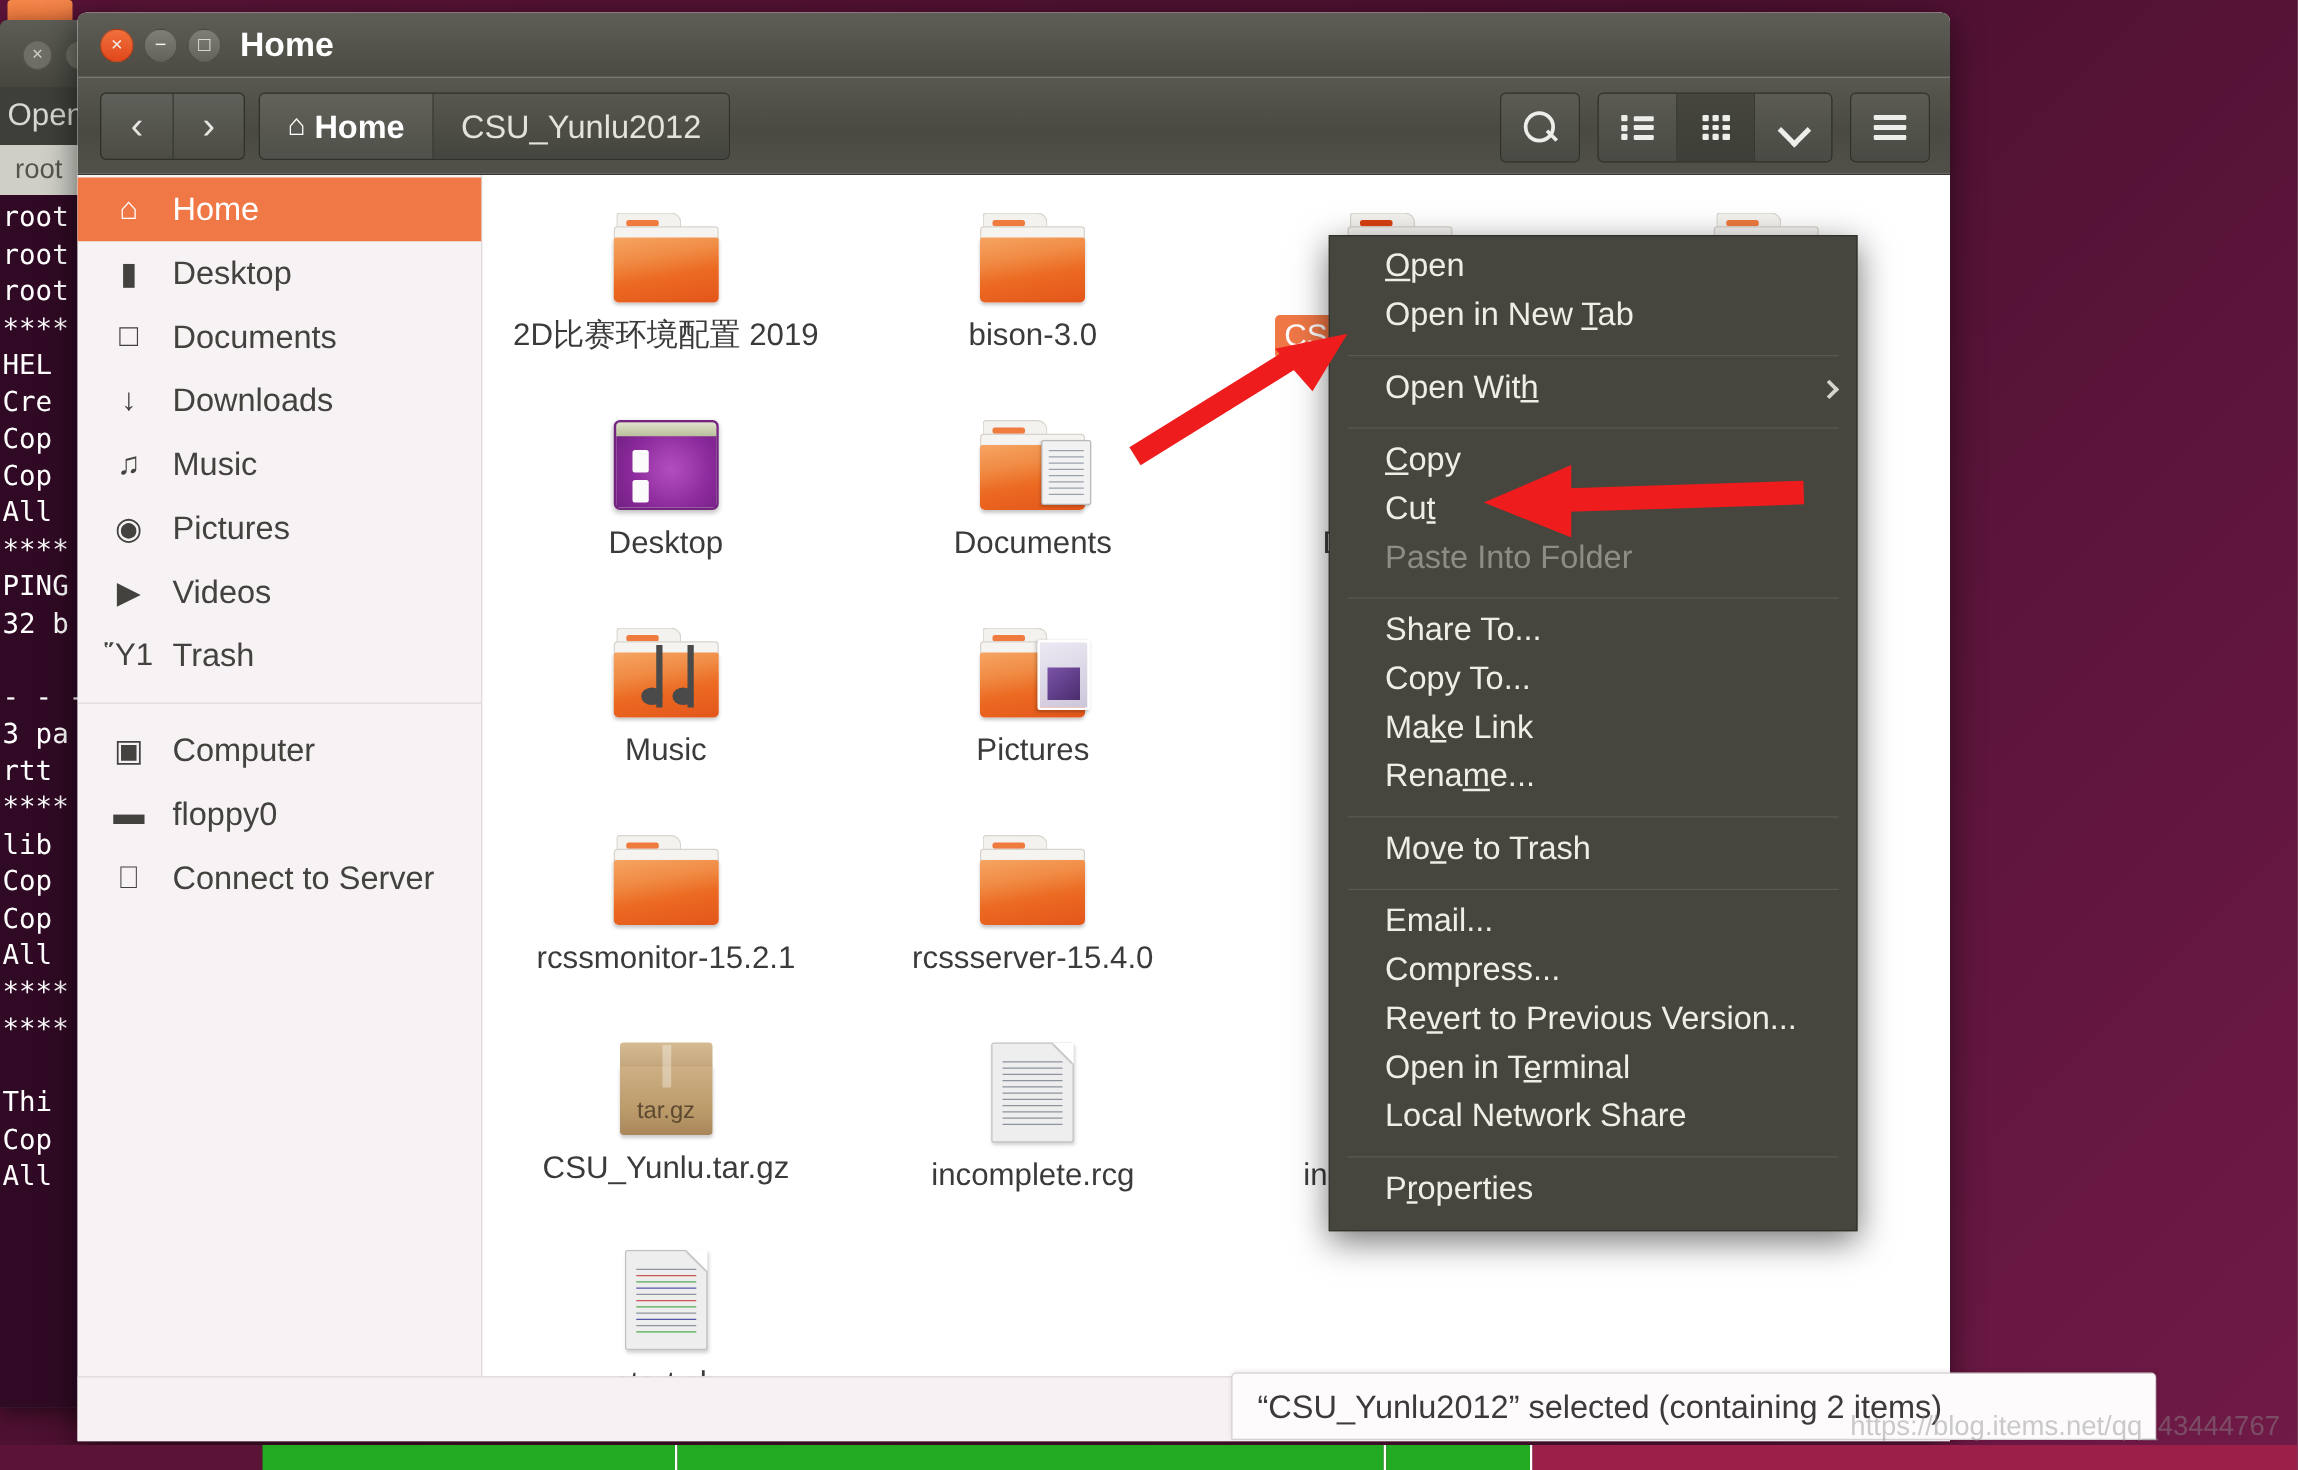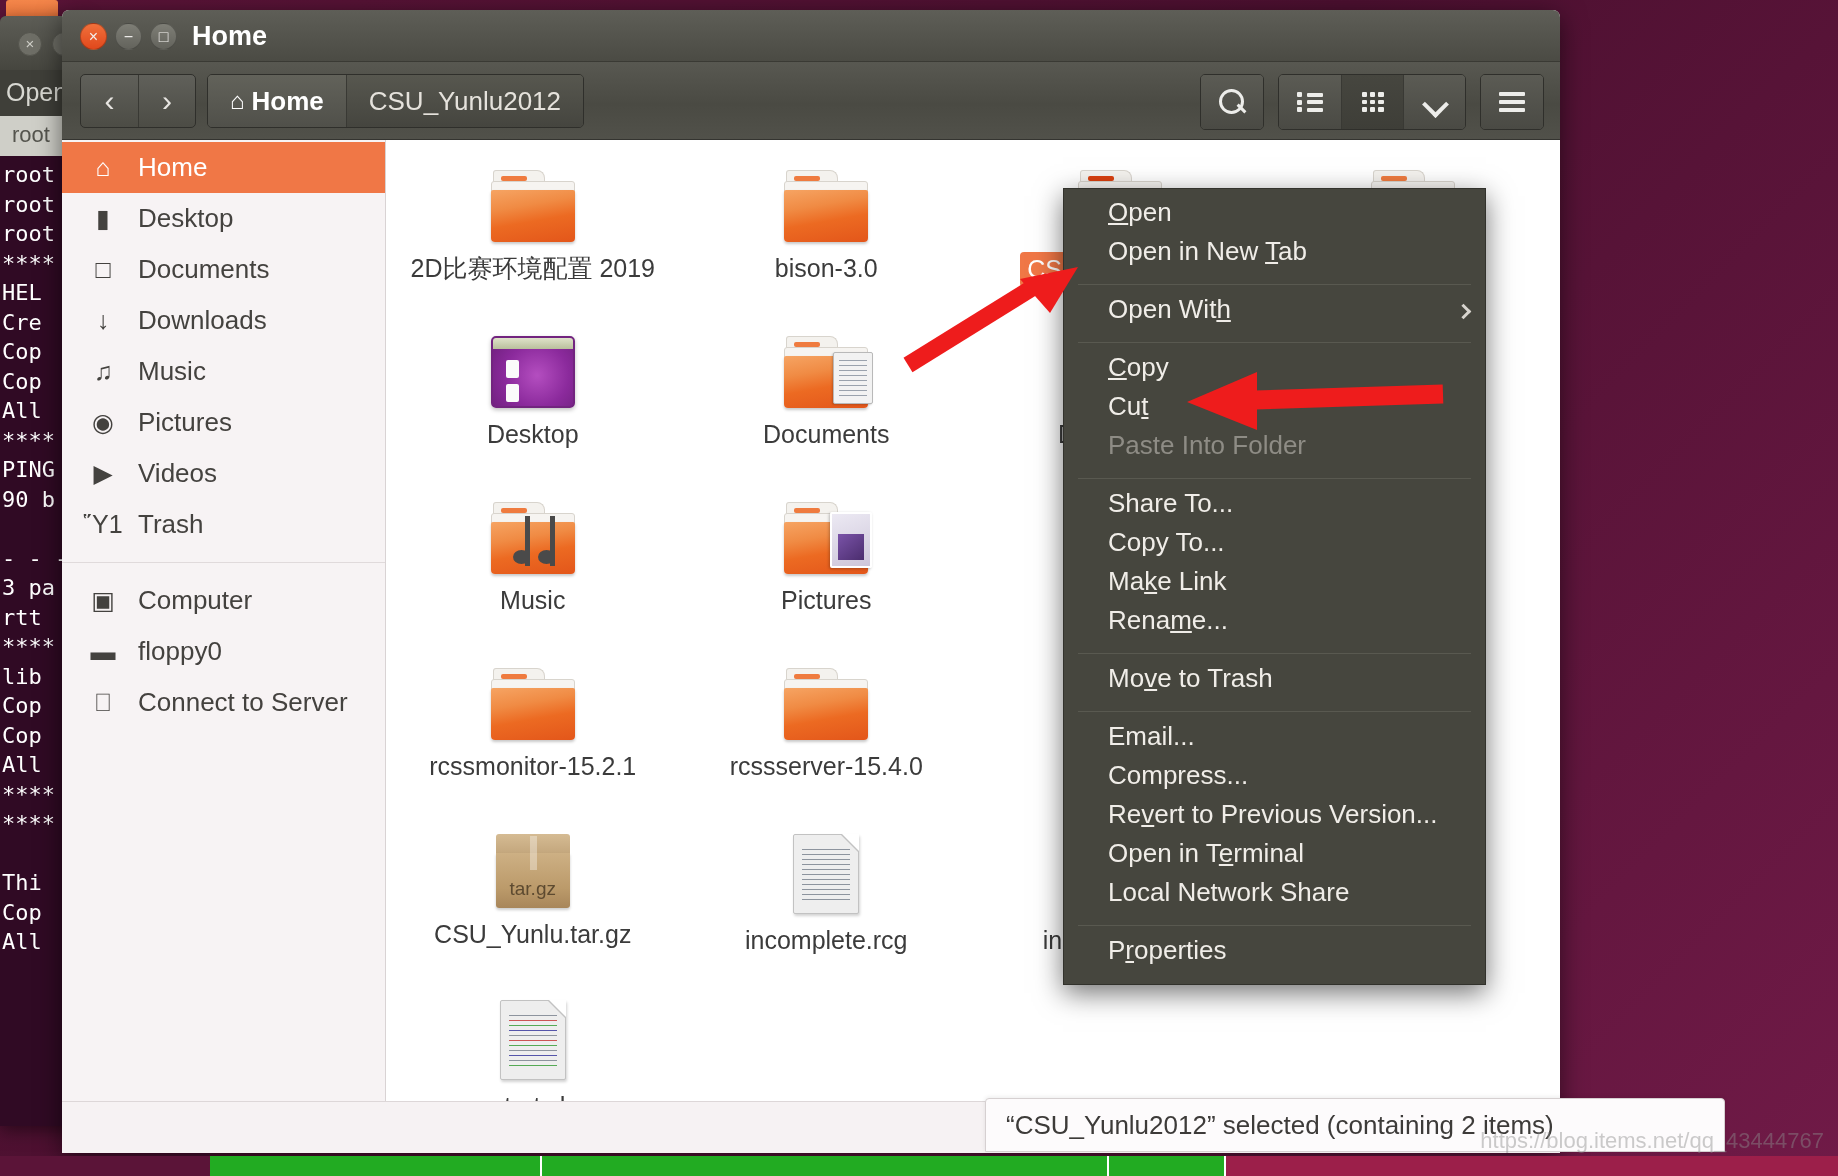--- a/index.html
+++ b/index.html
@@ -395,21 +395,21 @@
         <div class="ln">root</div>
         <div class="ln">root</div>
         <div class="ln">****</div>
         <div class="ln">  HEL</div>
         <div class="ln">  Cre</div>
         <div class="ln">  Cop</div>
         <div class="ln">  Cop</div>
         <div class="ln">  All</div>
         <div class="ln">****</div>
         <div class="ln">PING</div>
-        <div class="ln">90 b</div>
+        <div class="ln">32 b</div>
         <div class="ln"></div>
         <div class="ln">- - -</div>
         <div class="ln">3 pa</div>
         <div class="ln">rtt</div>
         <div class="ln">****</div>
         <div class="ln">  lib</div>
         <div class="ln">  Cop</div>
         <div class="ln">  Cop</div>
         <div class="ln">  All</div>
         <div class="ln">****</div>

